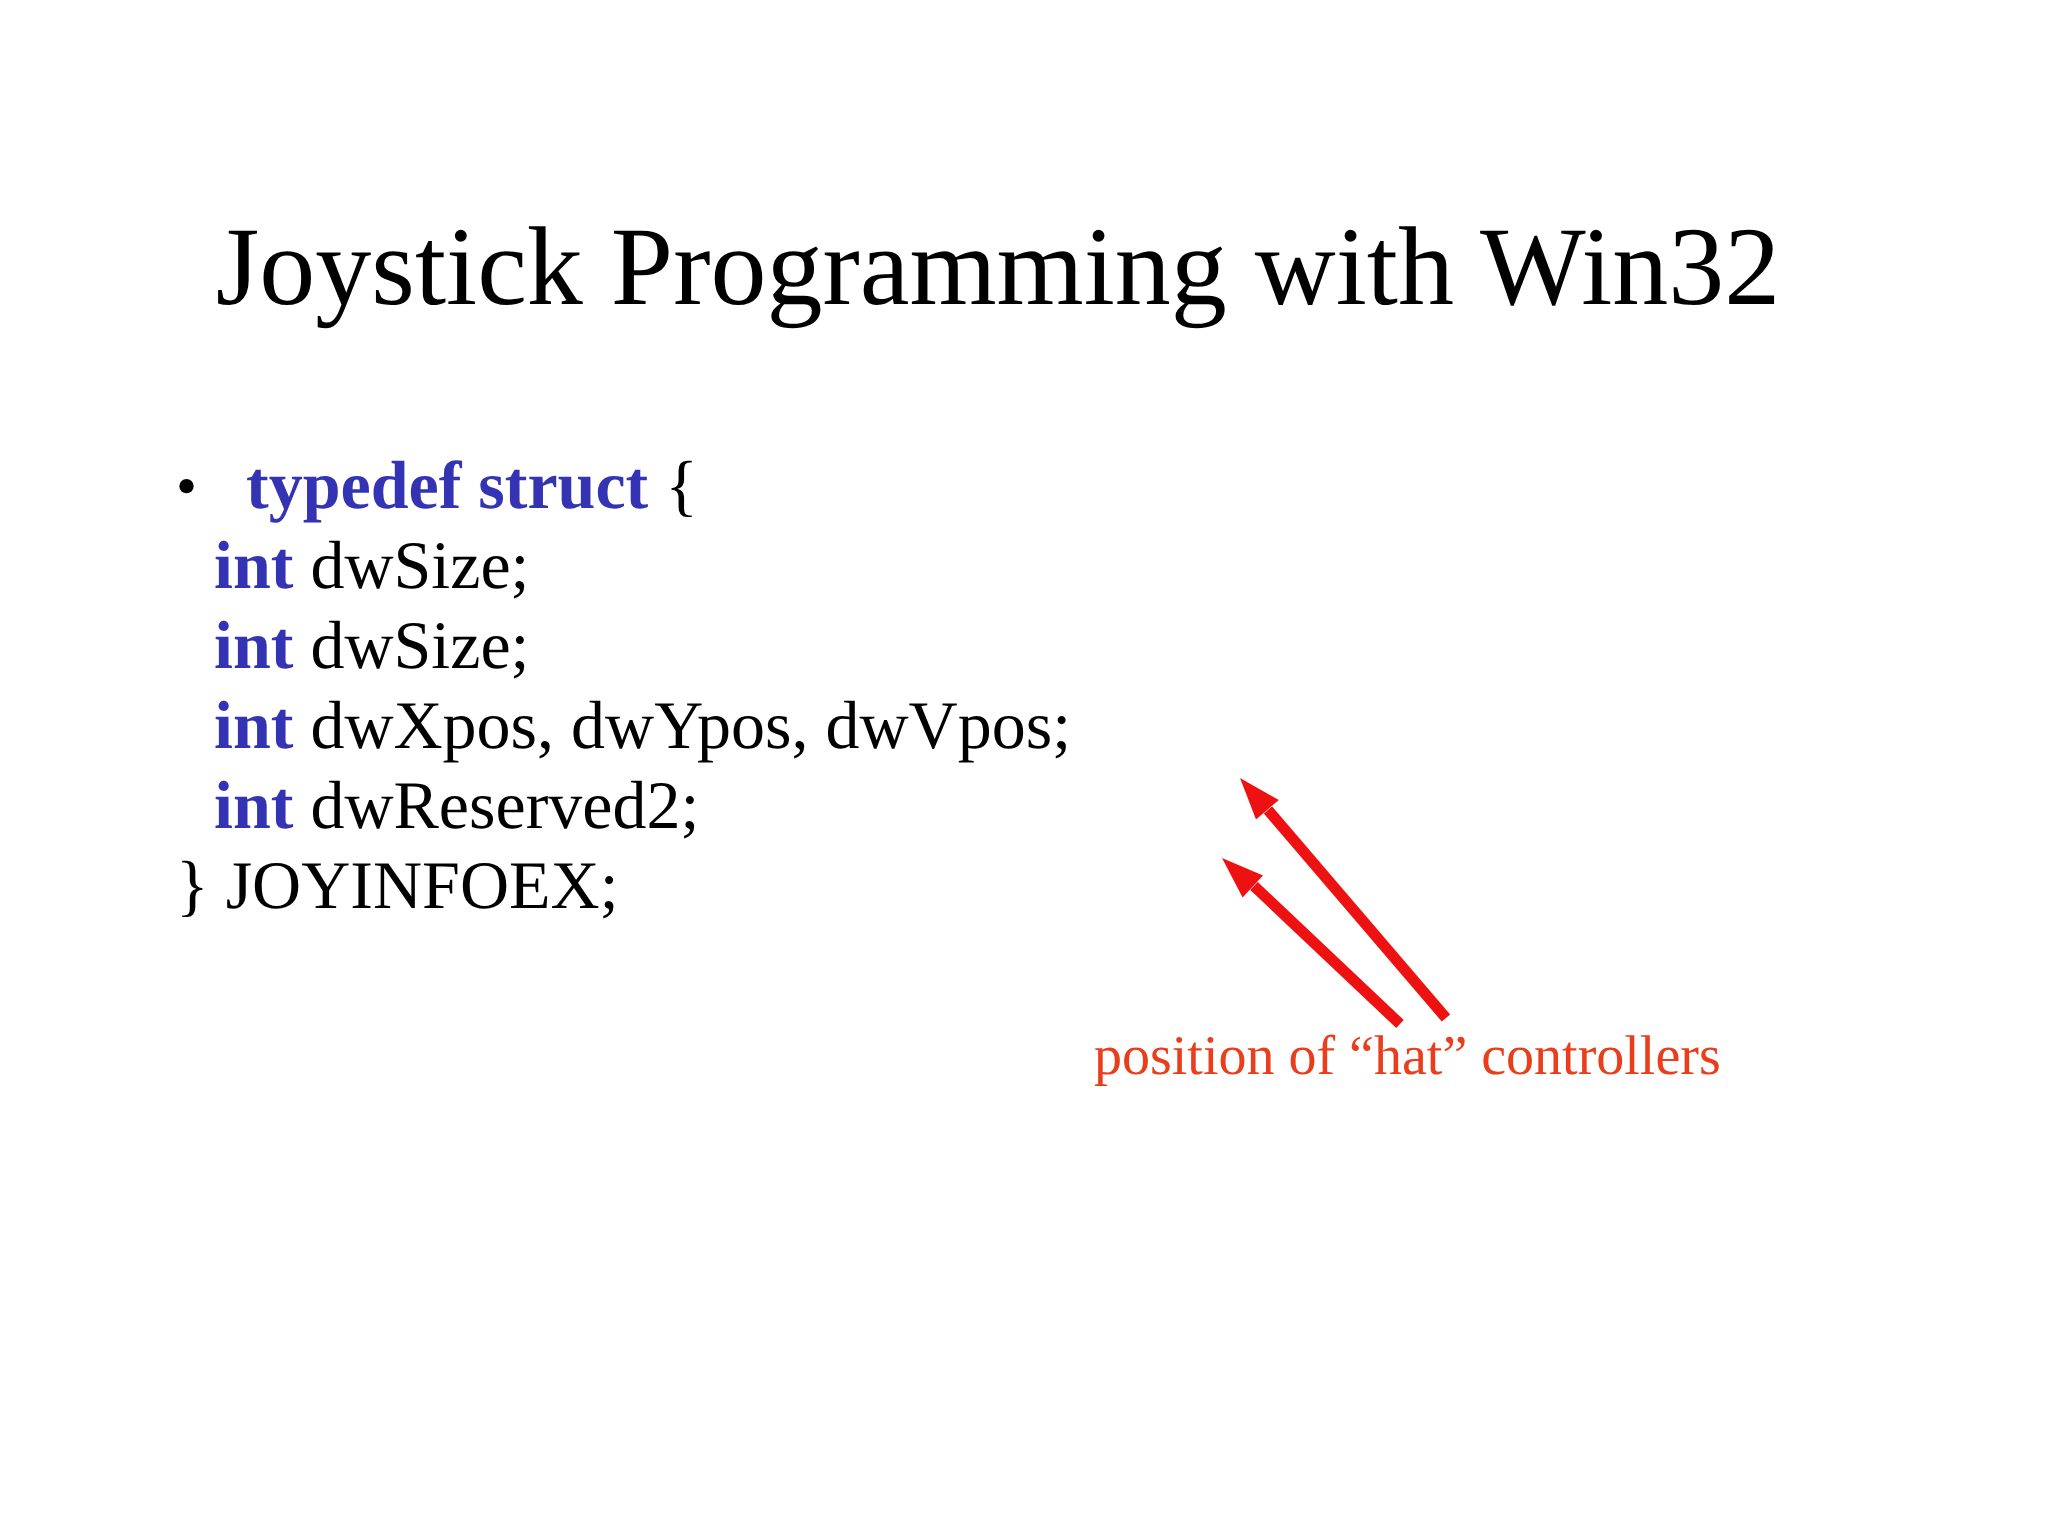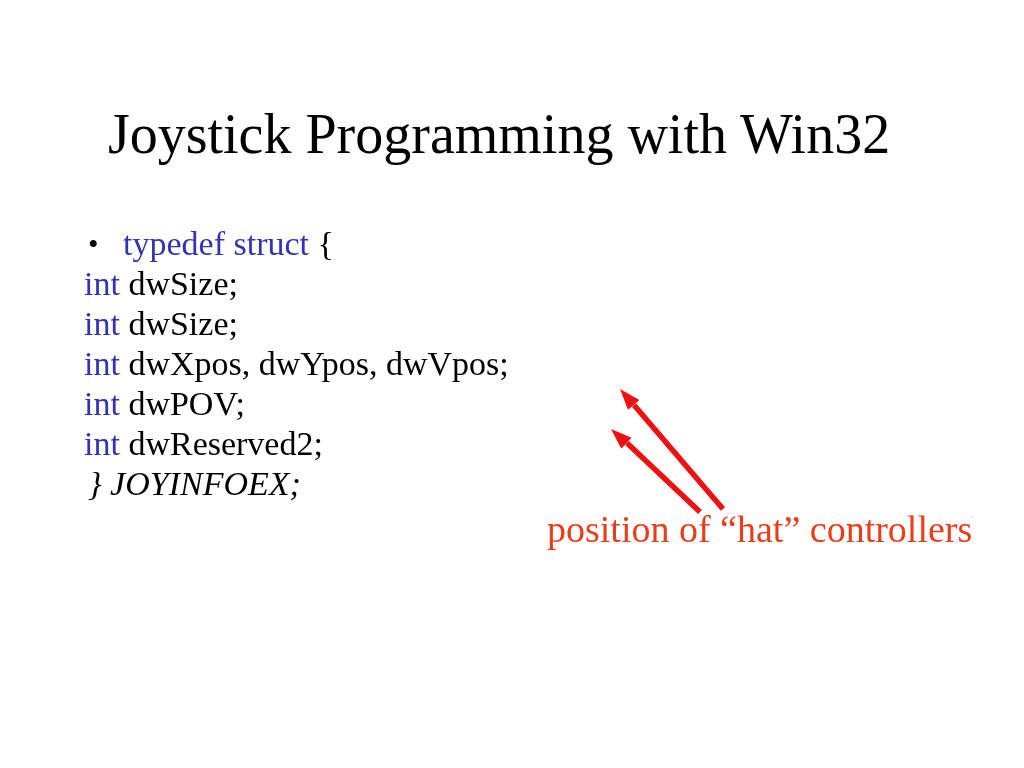--- a/index.html
+++ b/index.html
@@ -30,28 +30,28 @@
     line-height: 40px;
   }
   .ln { white-space: pre; }
   .ln-bullet { padding-left: 123px; position: relative; }
   .bullet {
     position: absolute;
     left: 88px;
     top: 0;
     font-size: 30px;
   }
-  .ln-inner { padding-left: 84px; }
-  .ln-close { padding-left: 88px; font-style: italic; }
-  .kw { color: var(--keyword, #3333b3); }
+  .ln-inner { padding-left: 107px; }
+  .ln-close { padding-left: 88px; }
+  .kw { color: var(--keyword, #3333b3); font-weight: bold; }
   .annotation {
     position: absolute;
     left: 547px;
     top: 510px;
-    font-size: 38px;
+    font-size: 28px;
     line-height: 38px;
     white-space: nowrap;
     color: var(--annotation_text, #e93d1b);
   }
   .arrows {
     position: absolute;
     left: 0;
     top: 0;
     width: 1024px;
     height: 768px;
@@ -69,21 +69,20 @@
 
 <div class="slide">
 
   <div class="title">Joystick Programming with Win32</div>
 
   <div class="code">
     <div class="ln ln-bullet"><span class="bullet">•</span><span class="kw">typedef struct</span><span> {</span></div>
     <div class="ln ln-inner"><span class="kw">int</span><span> dwSize;</span></div>
     <div class="ln ln-inner"><span class="kw">int</span><span> dwSize;</span></div>
     <div class="ln ln-inner"><span class="kw">int</span><span> dwXpos, dwYpos, dwVpos;</span></div>
-    <div class="ln ln-inner"><span class="kw">int</span><span> dwPOV;</span></div>
     <div class="ln ln-inner"><span class="kw">int</span><span> dwReserved2;</span></div>
     <div class="ln ln-close"><span class="kw"></span><span>} JOYINFOEX;</span></div>
   </div>
 
   <svg class="arrows" viewBox="0 0 1024 768" xmlns="http://www.w3.org/2000/svg">
     <g>
       <line class="arrow-shaft" x1="723" y1="509" x2="634" y2="405"></line>
       <polygon class="arrow-head" points="620,389 639.4,400 628,409.8"></polygon>
     </g>
     <g>

